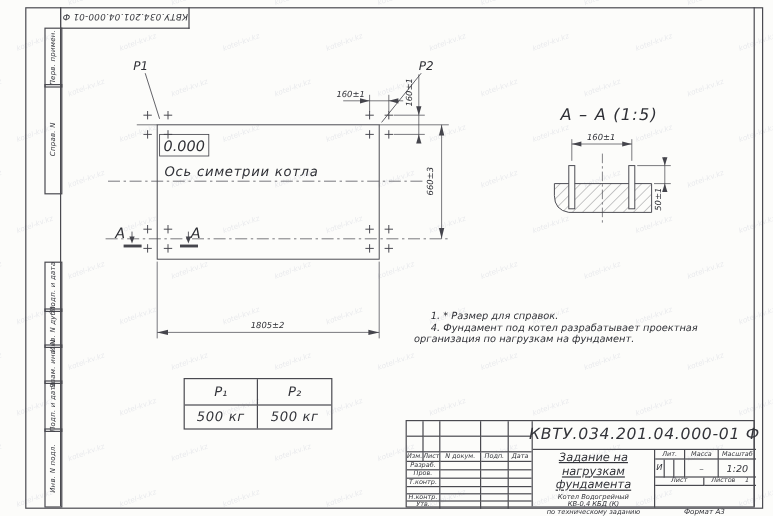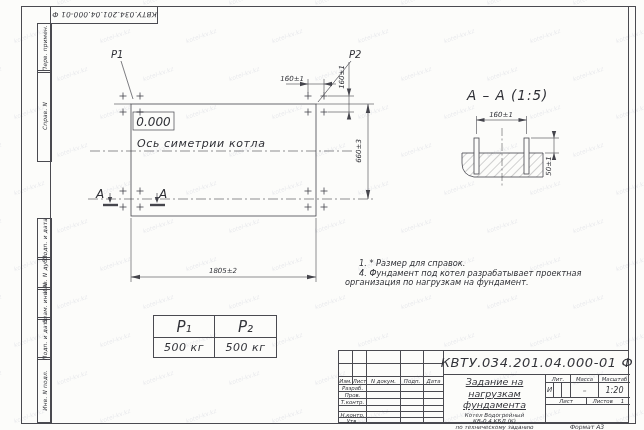--- a/index.html
+++ b/index.html
@@ -27,21 +27,21 @@
   .notes{left:345px;top:259px;width:283px;z-index:2;font-size:8.2px;font-style:italic;
          line-height:9.7px;color:#2f3036;}
   .notes p{margin:0;text-indent:14px;}
   
   .ltable{left:153px;top:315px;width:124px;height:43px;border:1px solid #4a4a50;z-index:2;
           display:grid;grid-template-columns:1fr 1fr;grid-template-rows:22px 1fr;box-sizing:border-box;}
   .ltable div{display:flex;align-items:center;justify-content:center;font-style:italic;
               border-right:1px solid #4a4a50;border-bottom:1px solid #4a4a50;}
   .ltable div:nth-child(2n){border-right:none;}
   .ltable div:nth-child(n+3){border-bottom:none;}
-  .lt-h{font-size:15px;}
+  .lt-h{font-size:11px;}
   .lt-v{font-size:11px;letter-spacing:.5px;}
   
   .tb{left:338px;top:350px;width:291px;height:73px;border:1px solid #4a4a50;box-sizing:border-box;
       z-index:2;background:transparent;}
   .tb *{box-sizing:border-box;}
   .tb-left{position:absolute;left:0;top:0;width:105px;height:100%;border-right:1px solid #4a4a50;
            display:flex;flex-direction:column;}
   .tb-row{display:grid;grid-template-columns:14px 14px 34px 23px 1fr;flex:0 0 auto;}
   .tb-row.lbl{grid-template-columns:28px 34px 23px 1fr;}
   .tb-row>div{border-right:1px solid #4a4a50;border-bottom:1px solid #4a4a50;overflow:hidden;

